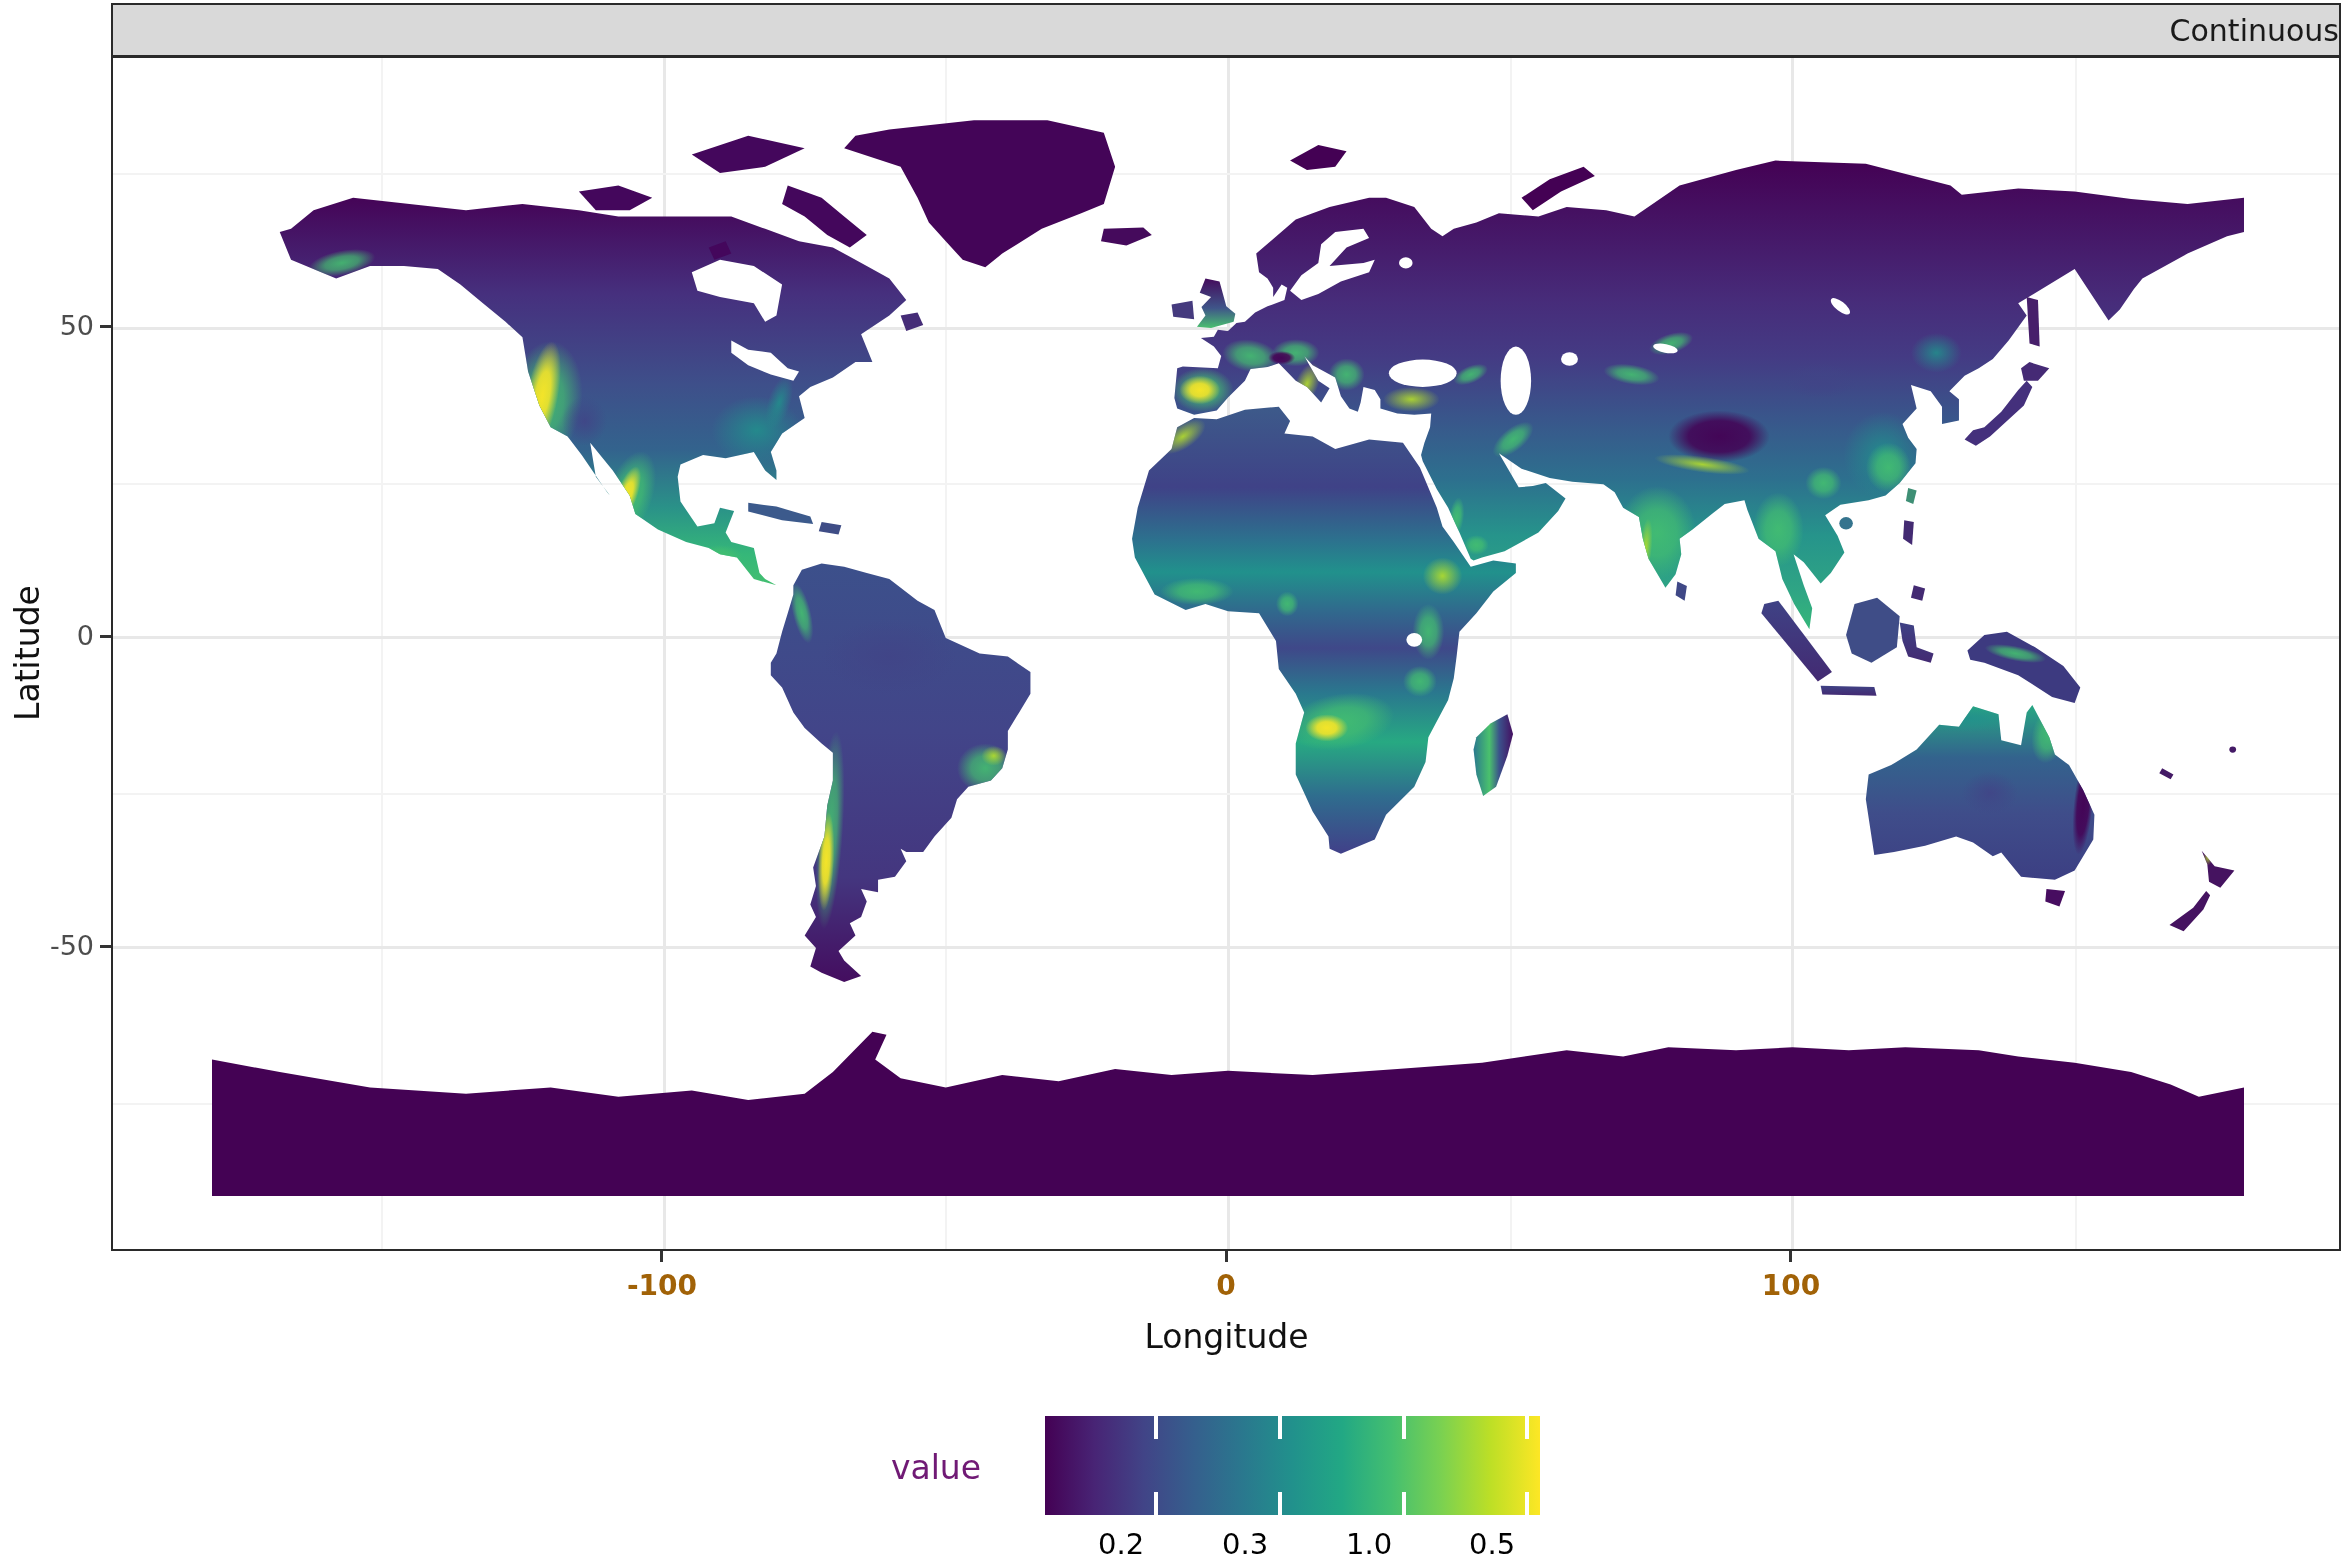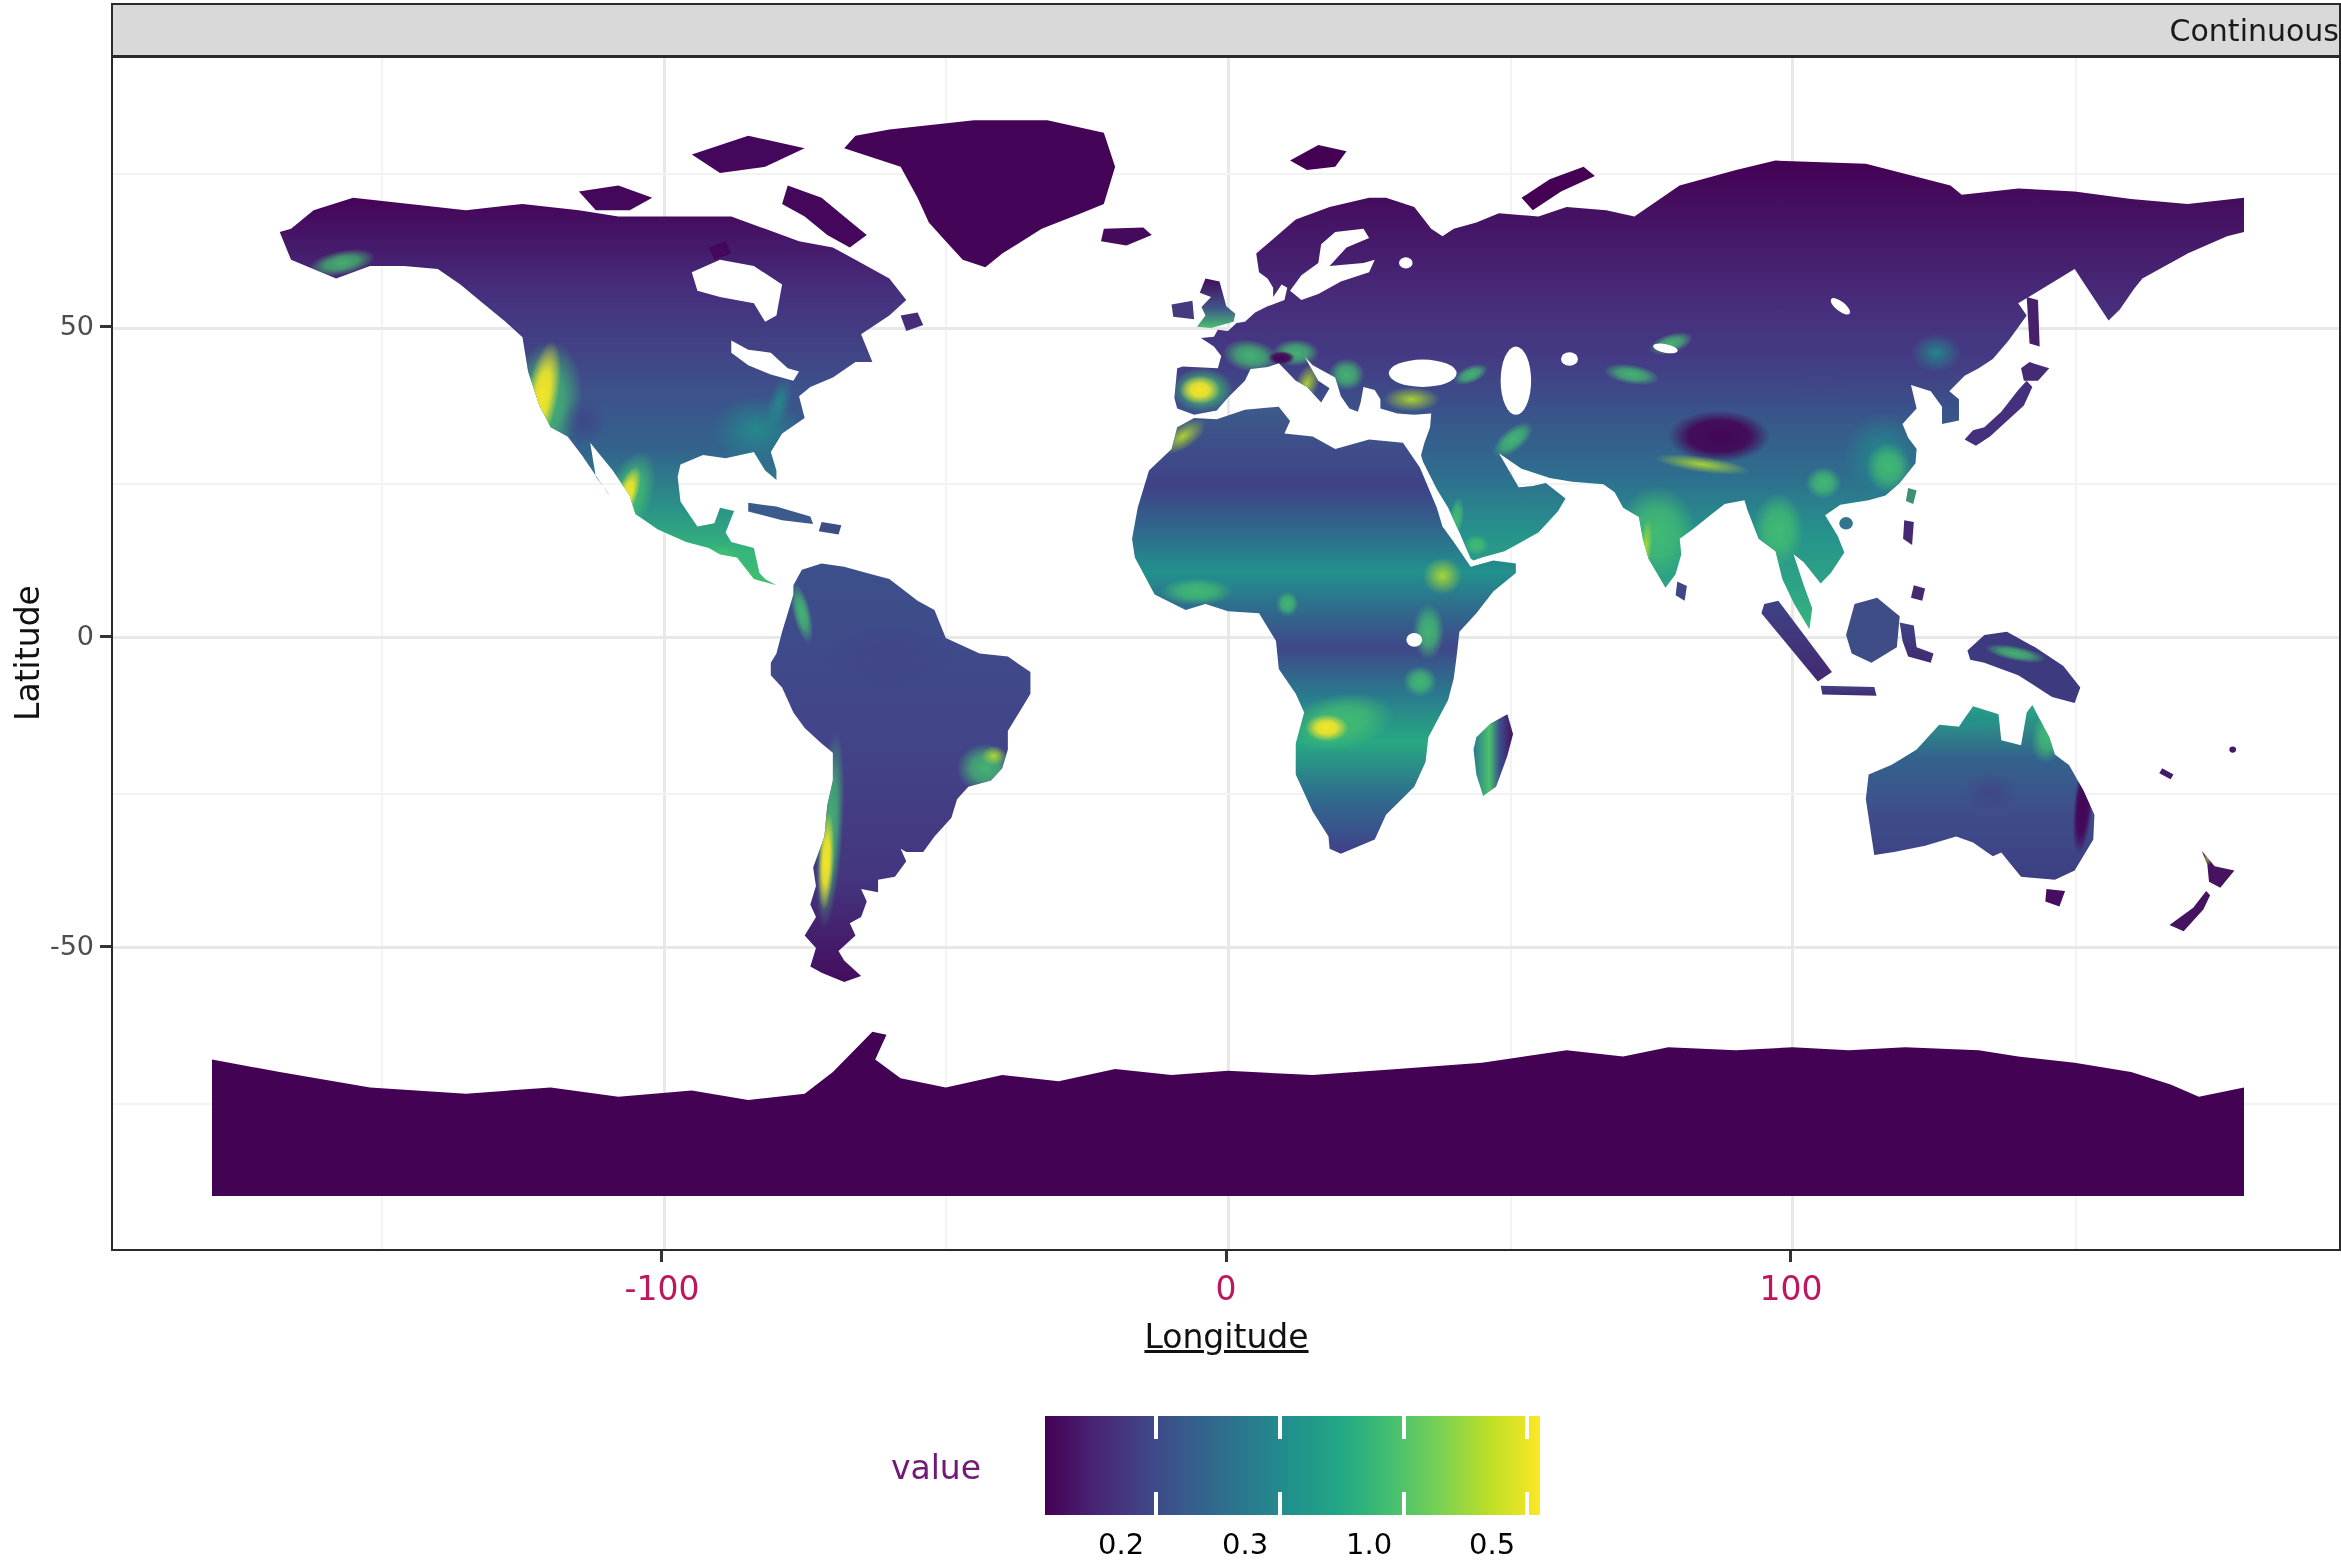--- a/index.html
+++ b/index.html
@@ -20,25 +20,25 @@
   .g-min{background:#f3f3f3;}
   .gv.g-maj{width:3.3px;}  .gv.g-min{width:1.7px;}
   .gh.g-maj{height:3.3px;} .gh.g-min{height:1.7px;}
 
   .map-svg{position:absolute;left:99px;top:53px;width:2032px;height:1085px;}
 
   
   .tick-x{position:absolute;width:3.3px;height:10.7px;background:#333333;top:1251px;}
   .tick-y{position:absolute;height:3.3px;width:10.7px;background:#333333;left:100px;}
   .xlab{position:absolute;width:132px;margin-left:-66px;text-align:center;top:1269px;
-        font-size:33px;color:#be185d;}
+        font-size:28px;color:#a16207;font-weight:bold;}
   .ylab{position:absolute;width:116px;text-align:right;left:-22px;margin-top:-15.7px;
         font-size:27px;color:#4d4d4d;}
   .axis-title{position:absolute;font-size:33px;color:#111111;}
-  .axis-title-x{width:331px;margin-left:-165px;text-align:center;top:1317px;text-decoration:underline;}
+  .axis-title-x{width:331px;margin-left:-165px;text-align:center;top:1317px;}
   .axis-title-y{width:331px;height:36px;text-align:center;transform:rotate(-90deg);}
 
   
   .legend-title{position:absolute;font-size:33px;color:#701a75;width:182px;text-align:center;}
   .legend-bar{position:absolute;left:1045px;top:1416px;width:495px;height:99px;
       background:linear-gradient(to right,#440154,#482475 10%,#414487 20%,#355f8d 30%,#2a788e 40%,
                  #21918c 50%,#22a884 60%,#44bf70 70%,#7ad151 80%,#bddf26 90%,#fde725);}
   .lg-tick{position:absolute;width:3.3px;margin-left:-1.7px;height:23px;background:#ffffff;}
   .lg-tick.b{bottom:0;} .lg-tick.t{top:0;}
   .lg-lab{position:absolute;top:1527px;width:116px;margin-left:-58px;text-align:left;

